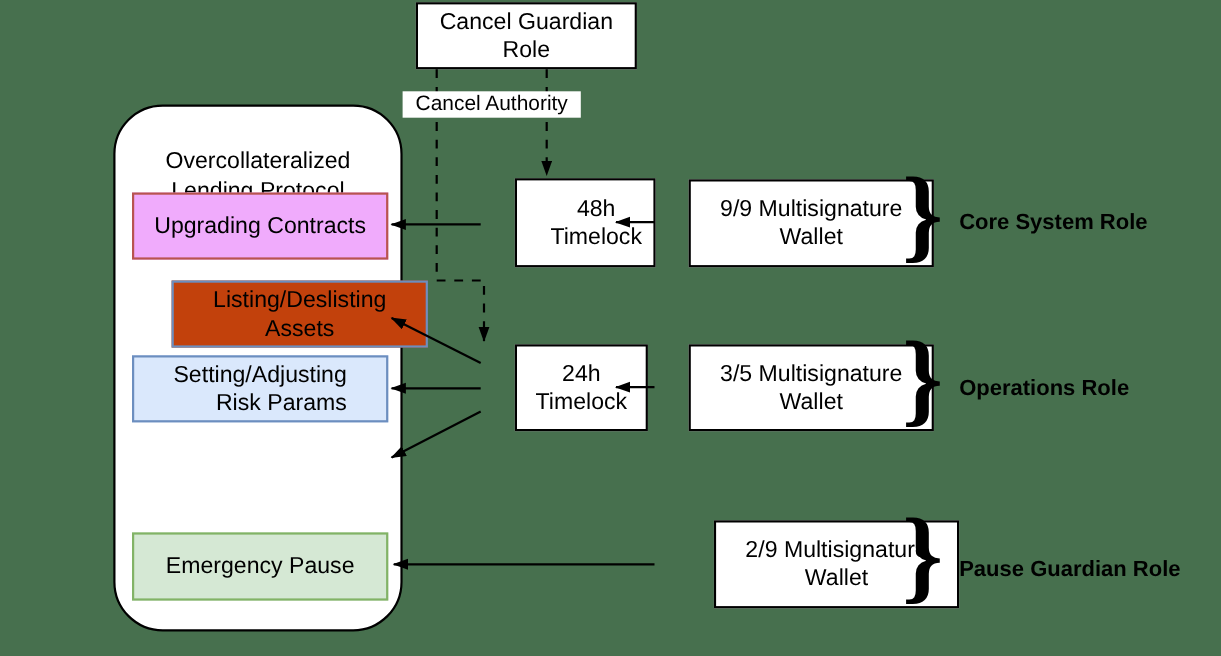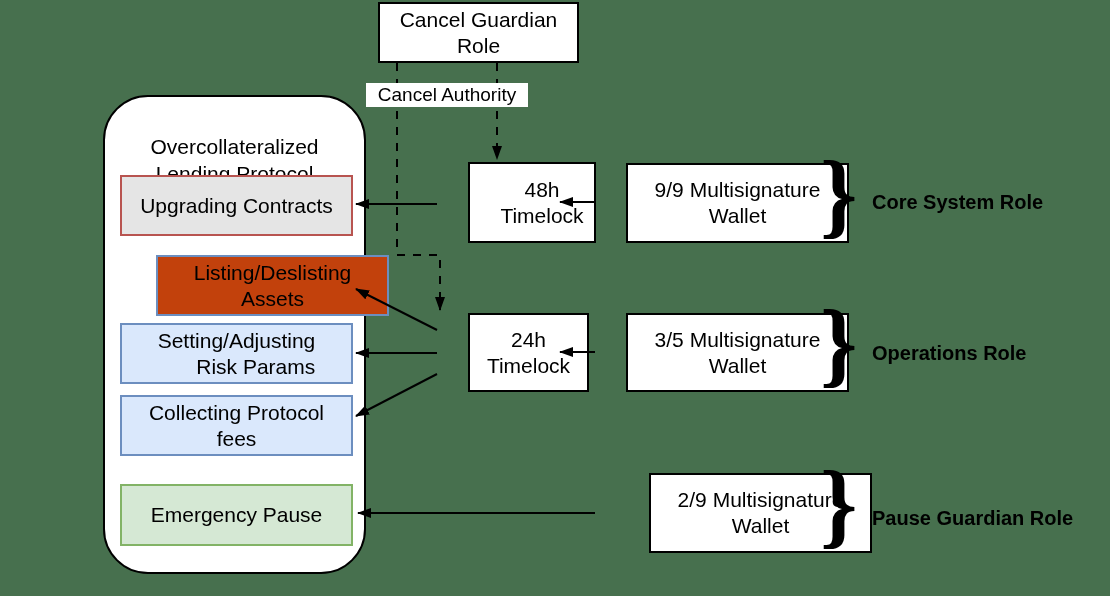--- a/index.html
+++ b/index.html
@@ -117,34 +117,30 @@
 </style>
 </head>
 <body style="background-color: rgb(71, 112, 78);">
 
 <div class="stage">
 
   <div class="protocol-container"></div>
   <div class="protocol-title">Overcollateralized
 Lending Protocol</div>
 
-  <div class="func f0" style="background-color: #e5e5e5; border-color: rgb(184, 84, 80); text-align: right;">
+  <div class="func f0" style="background-color: #f0abfc; border-color: rgb(184, 84, 80); text-align: right;">
     <span>Upgrading Contracts</span>
   </div>
   <div class="func f1" style="background-color: #c2410c; border-color: rgb(108, 142, 191); margin-left: 36px;">
     <span>Listing/Deslisting
 Assets</span>
   </div>
   <div class="func f2" style="background-color: rgb(218, 232, 252); border-color: rgb(108, 142, 191);">
     <span>Setting/Adjusting
 Risk Params</span>
-  </div>
-  <div class="func f3" style="background-color: rgb(218, 232, 252); border-color: rgb(108, 142, 191);">
-    <span>Collecting Protocol
-fees</span>
   </div>
   <div class="func f4" style="background-color: rgb(213, 232, 212); border-color: rgb(130, 179, 102);">
     <span>Emergency Pause</span>
   </div>
 
   <div class="node cancel-guardian">
     <span>Cancel Guardian
 Role</span>
   </div>
 

